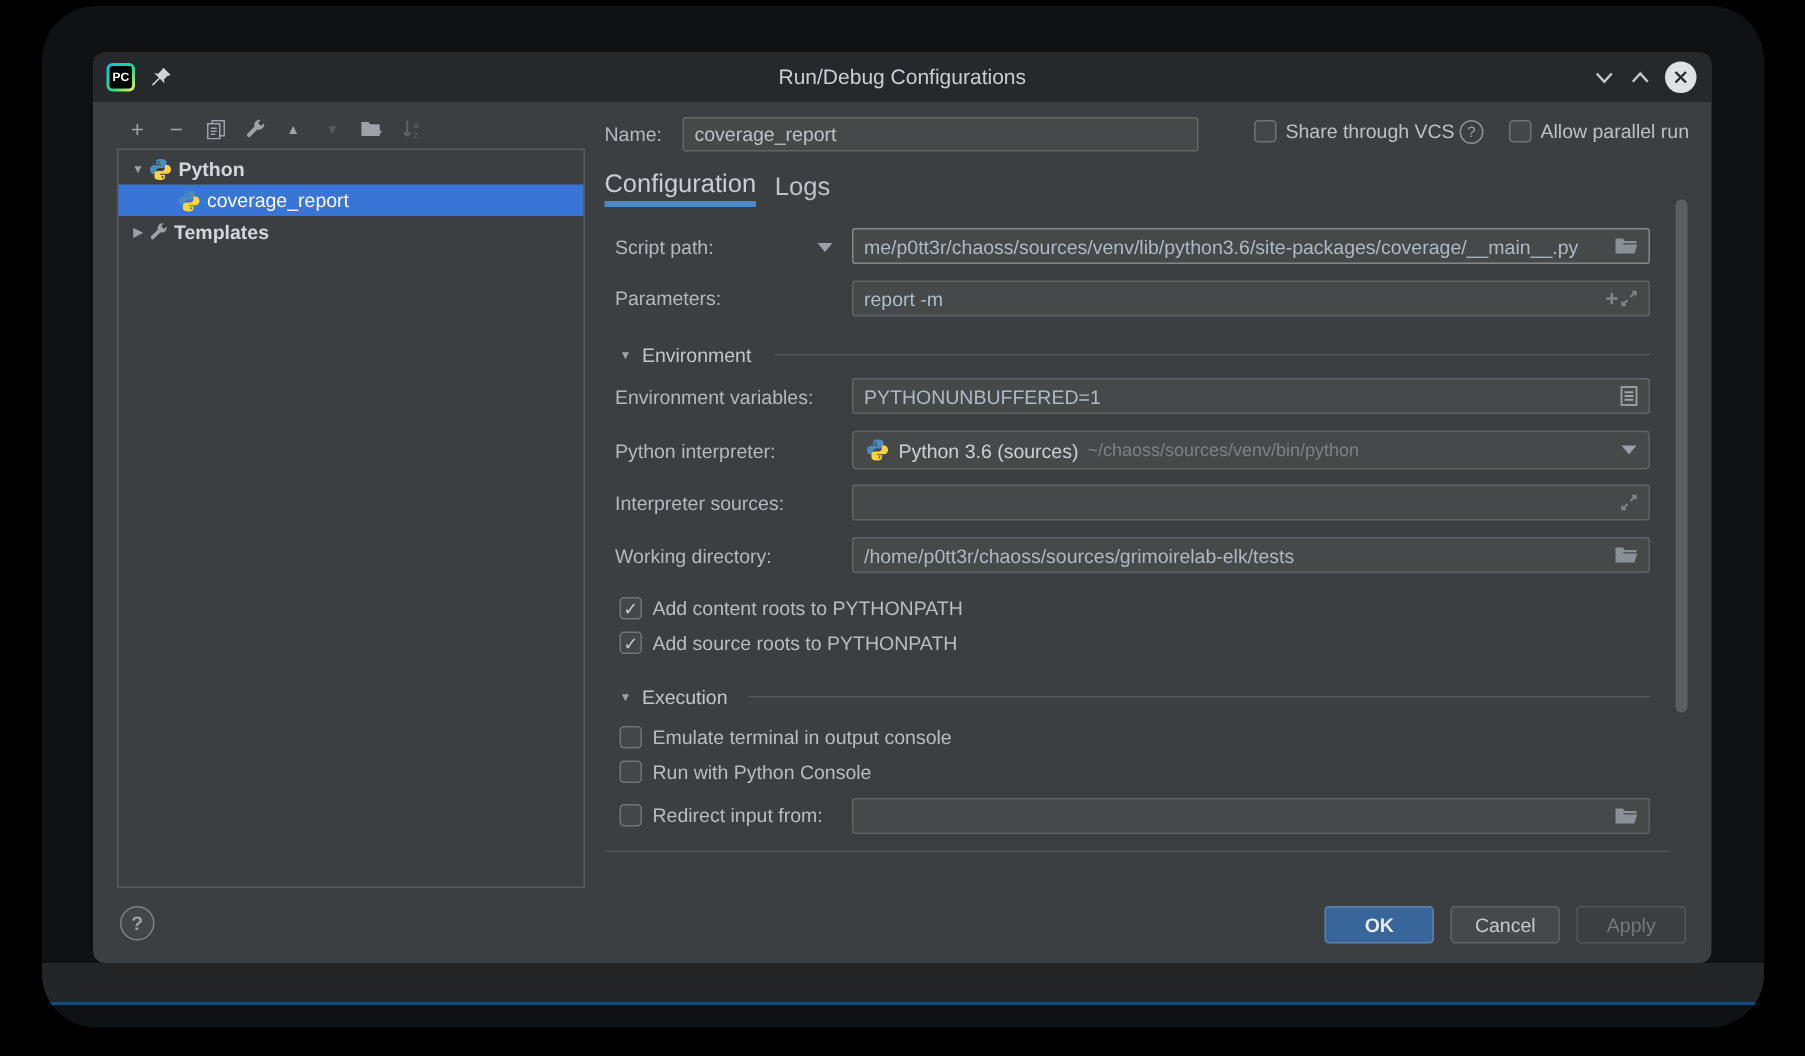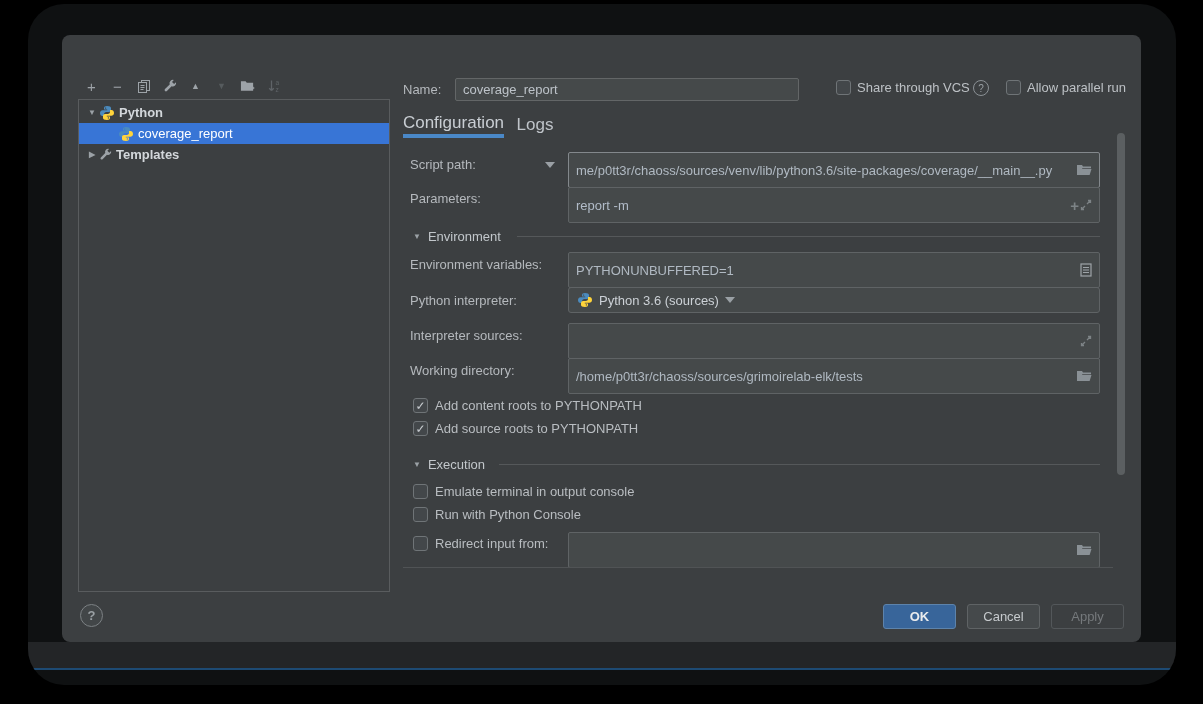--- a/index.html
+++ b/index.html
@@ -52,21 +52,21 @@
   .cb .check { color:#c7cbcf; font-size:12px; line-height:12px; }
   .hdr-cb { position:absolute; display:flex; align-items:center; gap:6px; font-size:13px; color:#bdc1c5; }
   .help-circle { border:1.3px solid #8b9195; border-radius:50%; color:#9aa0a4;
                  display:flex; align-items:center; justify-content:center; }
   .vcs-help { position:absolute; left:911px; top:45px; width:16px; height:16px; font-size:10px; }
   
   .tab { position:absolute; top:76px; height:27px; display:flex; align-items:center;
          justify-content:center; font-size:17px; color:#bfc4c9; }
   .tab.active { border-bottom:4px solid #4a88c7; color:#c9ced3; }
   
-  .field { position:absolute; left:506px; width:532px; height:36px; background:#45494a;
+  .field { position:absolute; left:506px; width:532px; height:24px; background:#45494a;
            border:1px solid #5f6365; border-radius:2px; display:flex; align-items:center;
            padding:0 7px; font-size:13px; color:#b6bdc5; gap:1px; }
   .field.focused { border-color:#83888c; }
   .ftext { flex:1; white-space:nowrap; overflow:hidden; color:#b0b9c2; }
   .ftext.mono { font-family:Liberation Sans, sans-serif; color:#b2bcc9; }
   .ficon { flex:0 0 auto; display:flex; align-items:center; }
   .fplus { color:#7d8386; font-size:15px; font-weight:bold; }
   .combo { position:absolute; left:506px; width:532px; height:26px; background:#45494a;
            border:1px solid #5f6365; border-radius:3px; display:flex; align-items:center;
            padding:0 8px; gap:6px; }
@@ -92,20 +92,42 @@
                  border:1.5px solid #7c8184; font-size:13px; font-weight:bold; background:#424648; }
 </style>
 </head>
 <body>
 
 <div class="screen">
   <div class="bottom-strip"></div>
 
   <div class="dialog">
 
+    <div class="titlebar">
+      <div class="pc-logo">
+        <div class="inner">PC</div>
+      </div>
+      <svg class="pin" width="15" height="15" viewBox="0 0 15 15">
+        <path fill="#cfd3d6" d="M9 1.2l4.8 4.8-2.2.7-2.3 2.3.4 2.6-3.1-3.1L2 13.1l-.7-.7 4.6-4.6L2.8 4.7l2.6.4 2.3-2.3z"></path>
+      </svg>
+      <div class="dlg-title">Run/Debug Configurations</div>
+      <div class="win-controls">
+        <svg width="15" height="11" viewBox="0 0 15 11">
+          <polyline points="2.5,3 7.5,8.5 12.5,3" stroke="#c6cacd" stroke-width="1.6" fill="none"></polyline>
+        </svg>
+        <svg width="15" height="11" viewBox="0 0 15 11">
+          <polyline points="2.5,8.5 7.5,3 12.5,8.5" stroke="#c6cacd" stroke-width="1.6" fill="none"></polyline>
+        </svg>
+        <div class="close-btn">
+          <svg width="11" height="11" viewBox="0 0 11 11">
+            <path d="M2 2l7 7M9 2l-7 7" stroke="#26292c" stroke-width="1.6"></path>
+          </svg>
+        </div>
+      </div>
+    </div>
 
     <div class="toolbar">
       <div class="tb">+</div>
       <div class="tb">−</div>
       <div class="tb">
         <svg width="14" height="14" viewBox="0 0 14 14">
           <rect x="4.5" y="1.5" width="8" height="10" fill="none" stroke="#9da3a8"></rect>
           <rect x="1.5" y="3.5" width="8" height="10" fill="#3c3f41" stroke="#9da3a8"></rect>
           <path d="M3.5 6.5h4M3.5 8.5h4M3.5 10.5h3" stroke="#9da3a8"></path>
         </svg>
@@ -220,20 +242,21 @@
       </span>
     </div>
 
     <div class="lbl" style="left:348px;top:258px">Python interpreter:</div>
     <div class="combo" style="top:252px">
       <svg width="16" height="16" viewBox="0 0 16 16">
         <path fill="#4B8BBE" d="M8 1C6 1 5 1.8 5 3v1.5h3.2v.7H3.6C2.2 5.2 1 6.3 1 8c0 1.8 1 3 2.6 3H5V9.3C5 8 6 7 7.3 7H10c1 0 2-.8 2-2V3c0-1.2-1.3-2-4-2zM6.6 2.4a.7.7 0 1 1 0 1.4.7.7 0 0 1 0-1.4z"></path>
         <path fill="#FFD43B" d="M8 15c2 0 3-.8 3-2v-1.5H7.8v-.7h4.6c1.4 0 2.6-1.1 2.6-2.8 0-1.8-1-3-2.6-3H11v1.7C11 8 10 9 8.7 9H6c-1 0-2 .8-2 2v2c0 1.2 1.3 2 4 2zm1.4-1.4a.7.7 0 1 1 0-1.4.7.7 0 0 1 0 1.4z"></path>
       </svg>
       <span class="combo-text">Python 3.6 (sources)</span>
+      <span class="combo-hint">~/chaoss/sources/venv/bin/python</span>
       <span class="combo-arrow"></span>
     </div>
 
     <div class="lbl" style="left:348px;top:293px">Interpreter sources:</div>
     <div class="field" style="top:288px">
       <span class="ftext"></span>
       <span class="ficon">
         <svg width="12" height="12" viewBox="0 0 12 12">
           <g stroke="#7d8386" stroke-width="1.3" fill="none">
             <path d="M7 5l3.5-3.5M10.5 4V1.5H8"></path>

